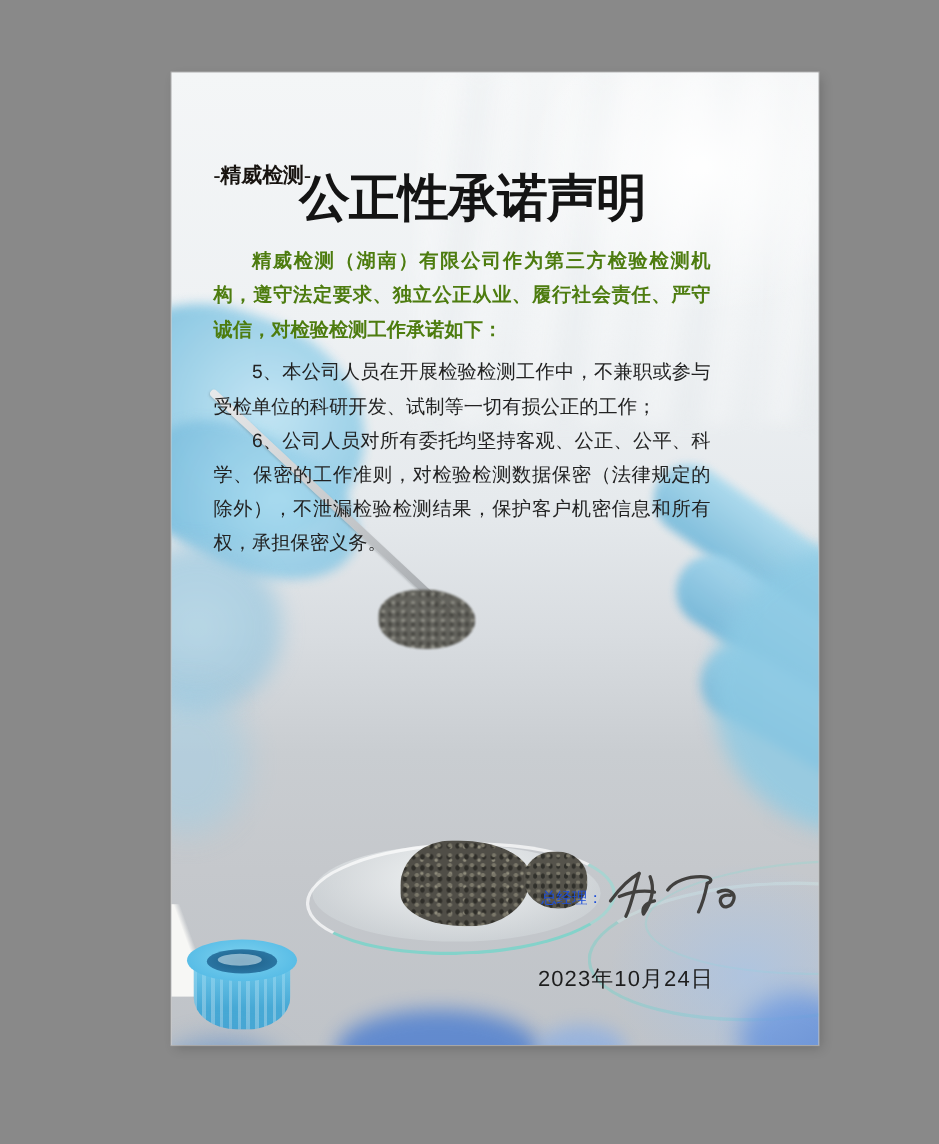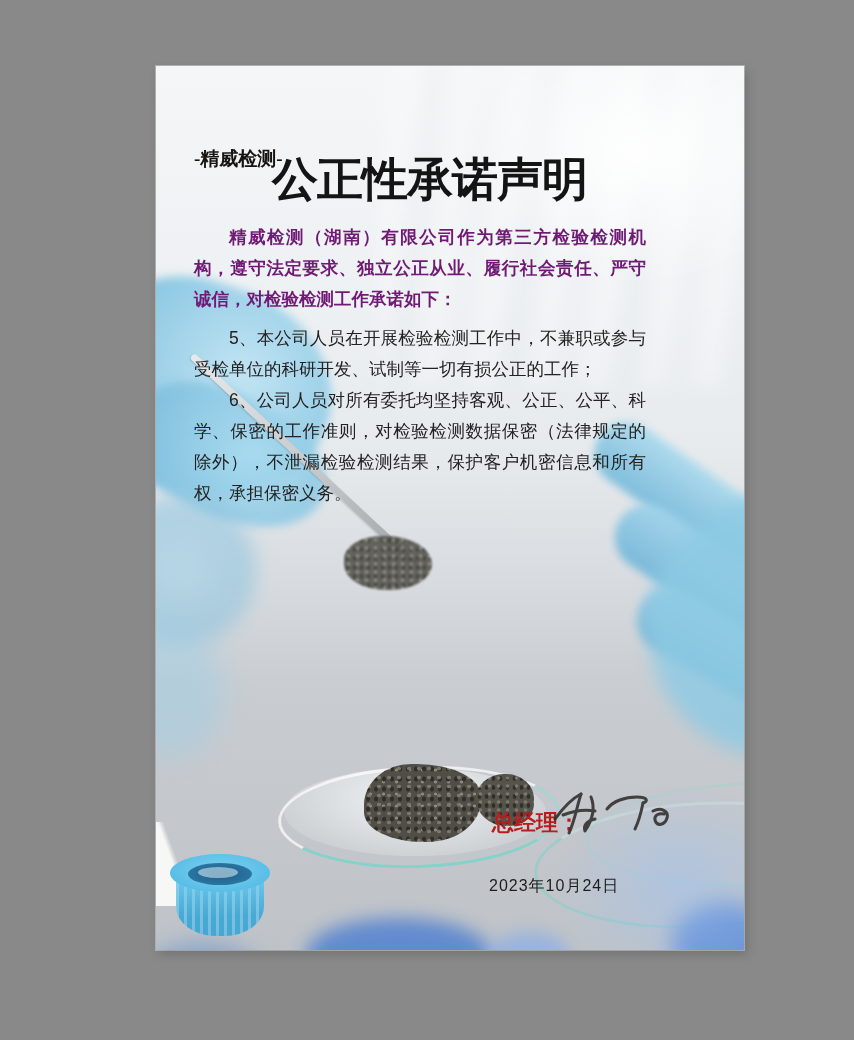--- a/index.html
+++ b/index.html
@@ -85,25 +85,25 @@
   .content{position:absolute;inset:0;z-index:5;}
   .logo-wrap{position:absolute;left:32px;top:18px;width:96px;height:66px;}
   .brand{position:absolute;left:26px;top:80px;font-family:"Liberation Serif","DejaVu Serif",serif;
     font-weight:bold;font-size:19px;color:#17130f;white-space:nowrap;margin-left:12px;}
   .doc-title{position:absolute;left:116px;top:90px;font-family:"Liberation Serif","DejaVu Serif",serif;
     font-weight:900;font-size:46px;line-height:1.05;color:#141414;letter-spacing:-1px;white-space:nowrap;}
 
   .body-copy{position:absolute;left:38px;top:156px;width:452px;font-size:17.5px;line-height:31px;
     color:#222;text-align:justify;}
   .body-copy p{margin:0;text-indent:2em;}
-  .body-copy p.intro{font-weight:bold;color:#701a75;margin-bottom:8px;}
+  .body-copy p.intro{font-weight:bold;color:#4d7c0f;margin-bottom:8px;}
 
-  .sign-label{position:absolute;left:336px;top:742px;font-size:22px;color:#b91c1c;white-space:nowrap;font-weight:bold;}
+  .sign-label{position:absolute;left:336px;top:742px;font-size:14px;color:#1d4ed8;white-space:nowrap;}
   .sign-svg{position:absolute;left:394px;top:720px;width:142px;height:54px;}
-  .doc-date{position:absolute;left:333px;top:810px;font-size:16px;color:#1d1d1d;white-space:nowrap;letter-spacing:1px;}
+  .doc-date{position:absolute;left:333px;top:810px;font-size:20px;color:#1d1d1d;white-space:nowrap;letter-spacing:1px;}
 </style>
 </head>
 <body>
 
 <div class="stage">
   <div class="page">
 
     <div class="photo">
       <div class="ph-base"></div>
       <div class="ph-fold"></div>

